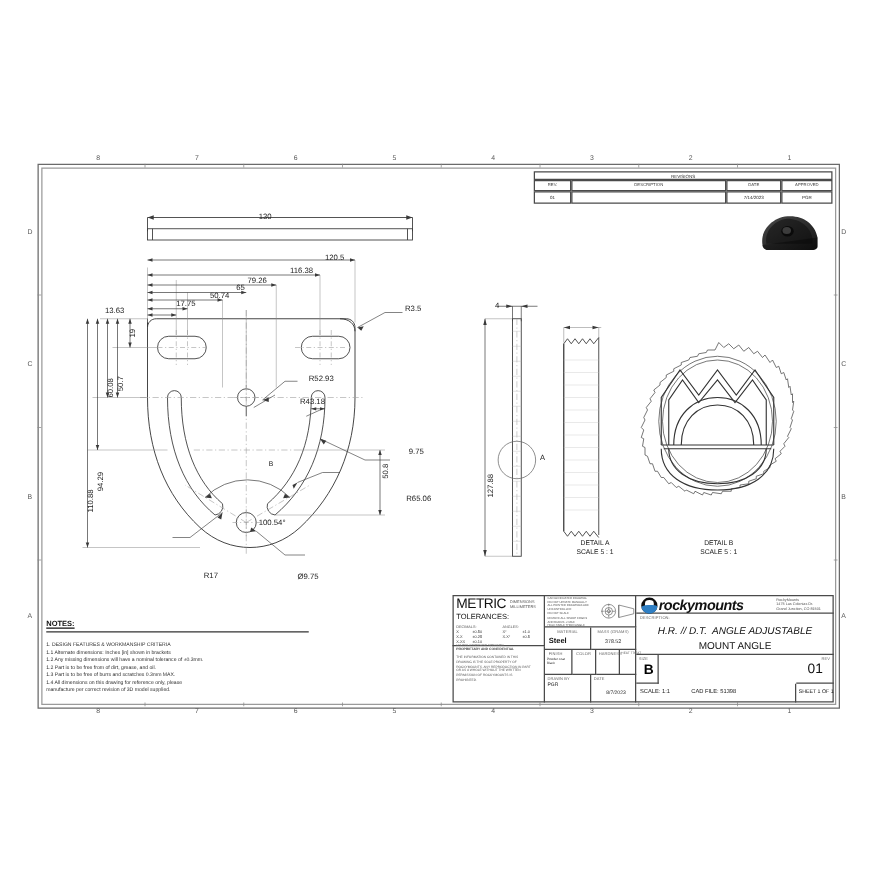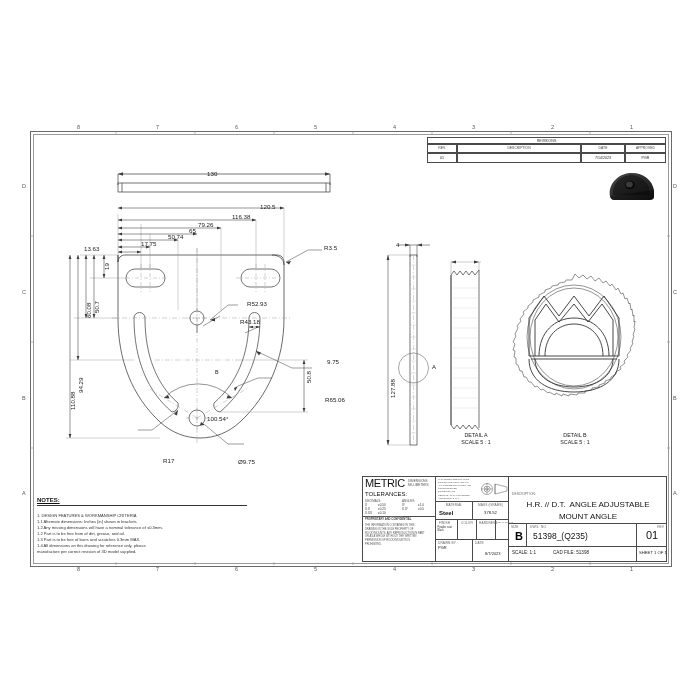--- a/index.html
+++ b/index.html
@@ -605,35 +605,40 @@
 
     <div class="tb" style="left:74px;top:64px;width:37px;height:22px;border:none;border-right:1px solid #4a4a4a;">
       <div class="cap txt" style="left:2px;top:1.5px;">DRAWN BY</div>
       <div class="txt" style="left:2px;top:6px;font-size:4px;color:#222;">PGR</div>
     </div>
     <div class="tb" style="left:111px;top:64px;width:36px;height:22px;border:none;border-right:1px solid #4a4a4a;">
       <div class="cap txt" style="left:2px;top:1.5px;">DATE</div>
       <div class="txt" style="left:12px;top:12px;font-size:4px;color:#222;">8/7/2023</div>
     </div>
 
+    <div class="tb" style="left:147px;top:0;width:158px;height:15px;border:none;border-bottom:1px solid #4a4a4a;">
+      <div class="logoWrap" style="left:4px;top:2px;">
+        <span class="rmDot"></span>
+        <span class="rmText">rockymounts</span>
+      </div>
+      <div class="tiny2" style="left:112px;top:2.5px;">RockyMounts</div>
+      <div class="tiny2" style="left:112px;top:6px;">1475 Las Colonias Dr.</div>
+      <div class="tiny2" style="left:112px;top:9.5px;">Grand Junction, CO 81501</div>
+    </div>
 
     <div class="tb" style="left:147px;top:15px;width:158px;height:33px;border:none;border-bottom:1px solid #4a4a4a;">
       <div class="cap txt" style="left:3px;top:1.5px;">DESCRIPTION:</div>
-      <div class="txt" style="left:50%;transform:translateX(-50%);top:10px;font-size:8px;color:#111;">H.R. // D.T.  ANGLE ADJUSTABLE</div>
+      <div class="txt" style="left:50%;transform:translateX(-50%);top:10px;font-size:8px;color:#111;font-style:italic;">H.R. // D.T.  ANGLE ADJUSTABLE</div>
       <div class="txt" style="left:50%;transform:translateX(-50%);top:22px;font-size:8px;color:#111;">MOUNT ANGLE</div>
     </div>
 
     <div class="tb" style="left:147px;top:48px;width:18px;height:23px;border:none;border-right:1px solid #4a4a4a;border-bottom:1px solid #4a4a4a;">
       <div class="cap txt" style="left:2px;top:1.5px;">SIZE</div>
       <div class="txt" style="left:6px;top:7px;font-size:11px;font-weight:bold;color:#000;">B</div>
     </div>
-    <div class="tb" style="left:165px;top:48px;width:110px;height:23px;border:none;border-right:1px solid #4a4a4a;border-bottom:1px solid #4a4a4a;">
-      <div class="cap txt" style="left:3px;top:1.5px;">DWG.  NO.</div>
-      <div class="txt" style="left:6px;top:8px;font-size:8.5px;color:#111;">51398_(Q235)</div>
-    </div>
     <div class="tb" style="left:275px;top:48px;width:30px;height:23px;border:none;border-bottom:1px solid #4a4a4a;">
       <div class="cap txt" style="right:3px;top:1.5px;">REV</div>
       <div class="txt" style="left:9px;top:6px;font-size:11px;color:#111;">01</div>
     </div>
 
     <div class="tb" style="left:147px;top:71px;width:128px;height:15px;border:none;border-right:1px solid #4a4a4a;">
       <div class="txt" style="left:3px;top:3.5px;font-size:4.6px;color:#222;">SCALE: 1:1</div>
       <div class="txt" style="left:44px;top:3.5px;font-size:4.6px;color:#222;">CAD FILE: 51398</div>
     </div>
     <div class="tb" style="left:275px;top:71px;width:30px;height:15px;border:none;">

